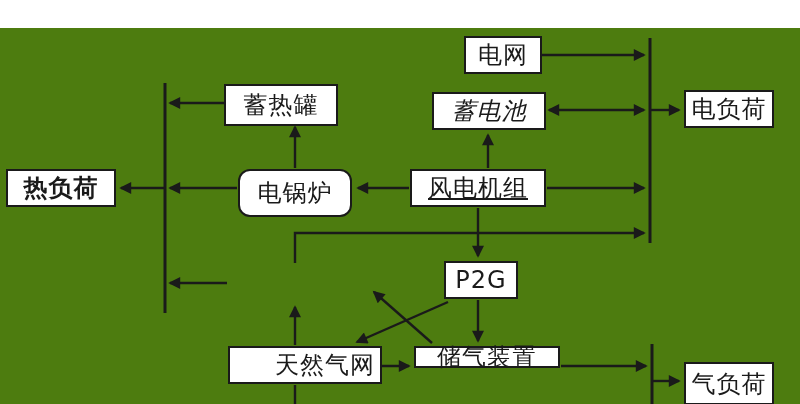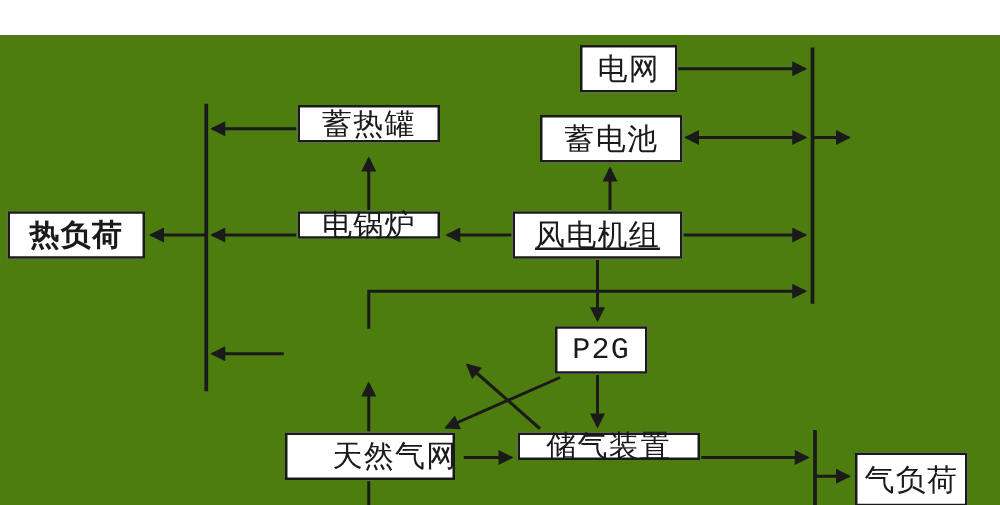--- a/index.html
+++ b/index.html
@@ -64,33 +64,34 @@
       <line x1="561" y1="338" x2="646" y2="338" marker-end="url(#ah)"></line>
       <line x1="653" y1="353" x2="679" y2="353" marker-end="url(#ah)"></line>
       <path d="M295,357 L295,383 L646,383" marker-end="url(#ah)"></path>
       <line x1="448" y1="274" x2="357" y2="314" marker-end="url(#ah)"></line>
       <line x1="432" y1="315" x2="374" y2="264" marker-end="url(#ah)"></line>
     </g>
   </svg>
 
   <div class="node" style="left:464px;top:8px;width:78px;height:38px;">电网</div>
 
-  <div class="node" style="left:238px;top:56px;width:114px;height:30px;">蓄热罐</div>
+  <div class="node" style="left:224px;top:56px;width:114px;height:42px;">蓄热罐</div>
 
-  <div class="node" style="left:432px;top:64px;width:114px;height:38px;">蓄电池</div>
+  <div class="node" style="left:432px;top:64px;width:114px;height:38px;font-style:italic;">蓄电池</div>
 
+  <div class="node" style="left:684px;top:62px;width:90px;height:38px;">电负荷</div>
 
   <div class="node" style="left:6px;top:141px;width:110px;height:38px;font-weight:bold;">热负荷</div>
 
-  <div class="node" style="left:238px;top:141px;width:114px;height:22px;">电锅炉</div>
+  <div class="node" style="left:238px;top:141px;width:114px;height:48px;border-radius:12px;">电锅炉</div>
 
   <div class="node" style="left:410px;top:141px;width:136px;height:38px;text-decoration:underline;">风电机组</div>
 
 
-  <div class="node" style="left:444px;top:233px;width:74px;height:38px;font-family:Liberation Mono, monospace;">P2G</div>
+  <div class="node" style="left:444px;top:233px;width:74px;height:38px;">P2G</div>
 
-  <div class="node" style="left:228px;top:318px;width:136px;height:38px;padding-left:40px;">天然气网</div>
+  <div class="node" style="left:228px;top:318px;width:154px;height:38px;padding-left:40px;">天然气网</div>
 
   <div class="node" style="left:414px;top:318px;width:146px;height:22px;">储气装置</div>
 
   <div class="node" style="left:684px;top:334px;width:90px;height:43px;">气负荷</div>
 
 </div>
 
 </body></html>

